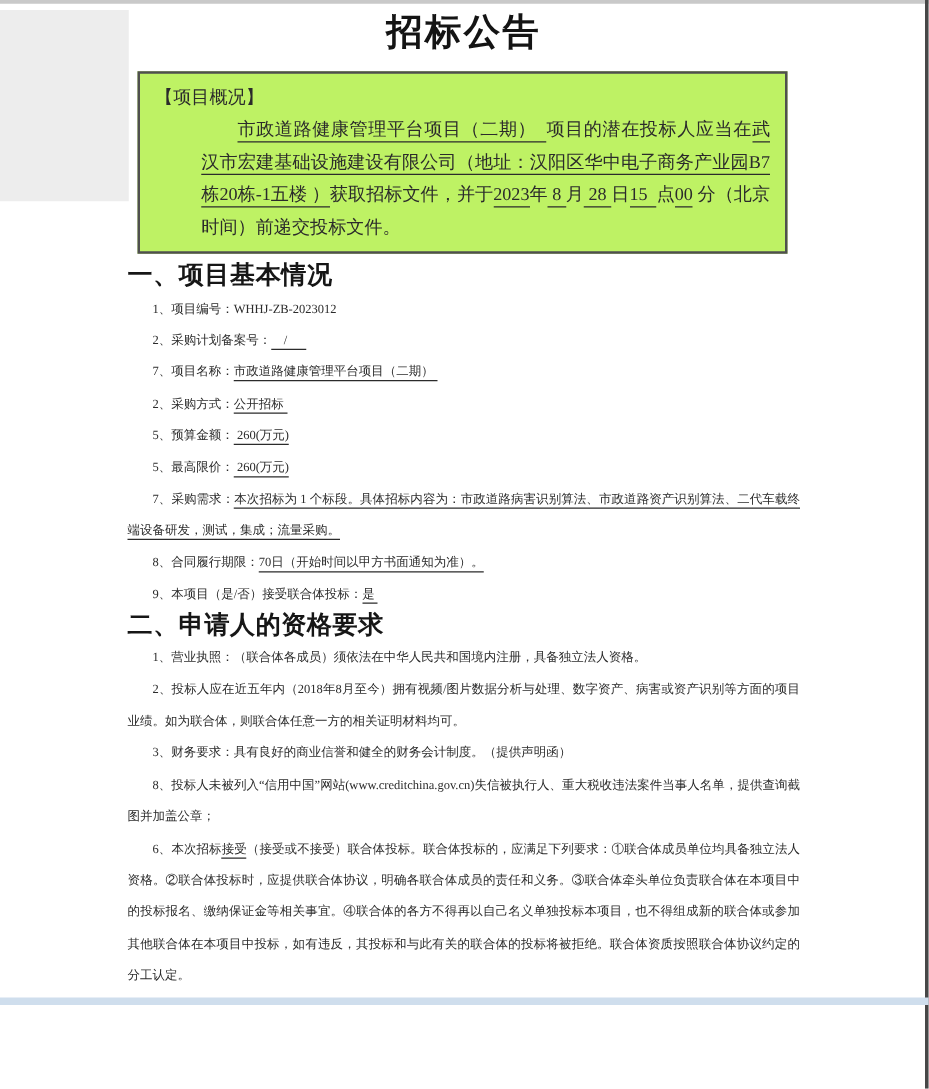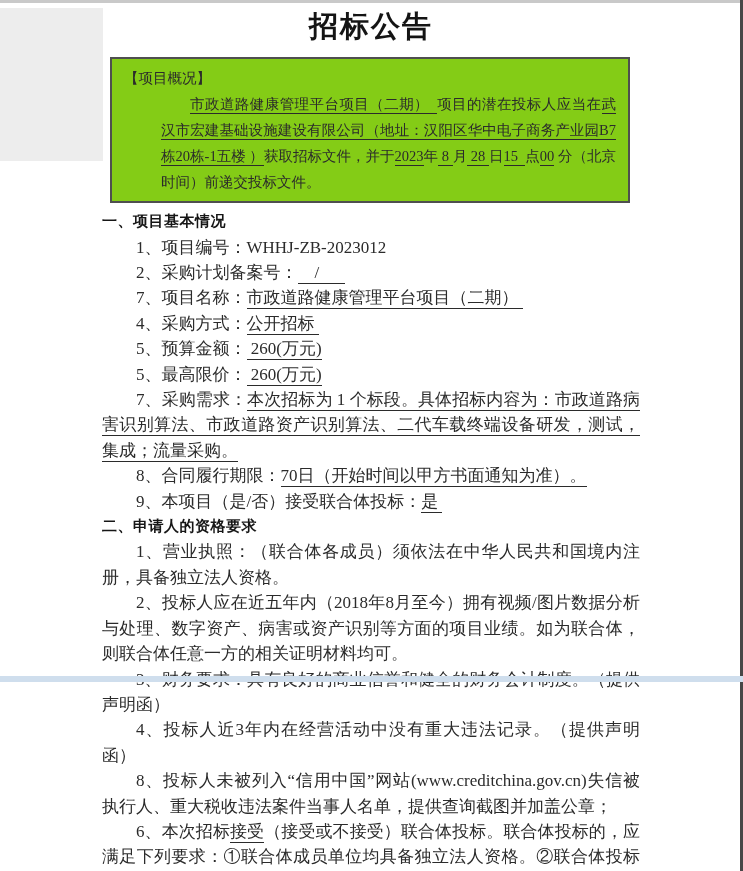--- a/index.html
+++ b/index.html
@@ -6,21 +6,21 @@
     margin: 0;
     padding: 0;
     width: 743px;
     height: 871px;
     overflow: hidden;
     background: #ffffff;
   }
   #viewport {
     position: relative;
     width: 743px;
-    height: 682px;
+    height: 804px;
     background: #ffffff;
     font-family: "Liberation Serif", serif;
     color: #2b2b2b;
   }
   
   .edge-top {
     position: absolute; top: 0; left: 0; right: 0; height: 3px;
     background: #c9c9c9; z-index: 5;
   }
   .edge-right {
@@ -50,46 +50,46 @@
     font-weight: bold;
     letter-spacing: 2px;
     color: #141414;
     font-family: "Liberation Serif", serif;
     line-height: 44px;
   }
   .overview-box {
     border: 2px solid #4f4f4f;
     margin: 0 10px 0 8px;
     padding: 7px 12px 6px 12px;
-    background: #84cc16;
+    background: #bef264;
   }
   .overview-box .box-label {
     font-size: 14.5px;
     line-height: 25px;
     margin: 0;
   }
   .overview-box .para {
     font-size: 14.5px;
     line-height: 26px;
     margin-left: 37px;
   }
   .para {
     margin: 0;
     text-indent: 2em;
     text-align: justify;
-    font-size: 17px;
+    font-size: 10px;
     line-height: 25.4px;
     color: #2b2b2b;
   }
   .section { margin: 0; }
   .section-heading {
     margin: 0;
-    font-family: Liberation Serif, serif;
+    font-family: Liberation Mono, monospace;
     font-weight: bold;
-    font-size: 15px;
+    font-size: 20px;
     line-height: 25.5px;
     color: #161616;
     letter-spacing: 0.5px;
   }
   .sections-wrap { margin-top: 6px; }
   .u {
     border-bottom: 1px solid #2b2b2b;
     padding-bottom: 1px;
   }
 </style>
@@ -113,36 +113,35 @@
     </div>
 
     <div class="sections-wrap">
 
       <div class="section">
         <h2 class="section-heading">一、项目基本情况</h2>
         <div>
             <p class="para"><span>1、项目编号：WHHJ-ZB-2023012</span></p>
             <p class="para"><span>2、采购计划备案号：</span><span class="u">&nbsp;&nbsp;&nbsp;&nbsp;/&nbsp;&nbsp;&nbsp;&nbsp;&nbsp;&nbsp;</span></p>
             <p class="para"><span>7、项目名称：</span><span class="u">市政道路健康管理平台项目（二期）&nbsp;</span></p>
-            <p class="para"><span>4、采购方式：</span><span class="u">公开招标&nbsp;</span></p>
+            <p class="para"><span>2、采购方式：</span><span class="u">公开招标&nbsp;</span></p>
             <p class="para"><span>5、预算金额：</span><span class="u">&nbsp;260(万元)</span></p>
             <p class="para"><span>5、最高限价：</span><span class="u">&nbsp;260(万元)</span></p>
             <p class="para"><span>7、采购需求：</span><span class="u">本次招标为 1 个标段。具体招标内容为：市政道路病害识别算法、市政道路资产识别算法、二代车载终端设备研发，测试，集成；流量采购。</span></p>
             <p class="para"><span>8、合同履行期限：</span><span class="u">70日（开始时间以甲方书面通知为准）。</span></p>
             <p class="para"><span>9、本项目（是/否）接受联合体投标：</span><span class="u">是&nbsp;</span></p>
           </div>
       </div>
 
       <div class="section">
         <h2 class="section-heading">二、申请人的资格要求</h2>
         <div>
             <p class="para"><span>1、营业执照：（联合体各成员）须依法在中华人民共和国境内注册，具备独立法人资格。</span></p>
             <p class="para"><span>2、投标人应在近五年内（2018年8月至今）拥有视频/图片数据分析与处理、数字资产、病害或资产识别等方面的项目业绩。如为联合体，则联合体任意一方的相关证明材料均可。</span></p>
             <p class="para"><span>3、财务要求：具有良好的商业信誉和健全的财务会计制度。（提供声明函）</span></p>
-            <p class="para"><span>4、投标人近3年内在经营活动中没有重大违法记录。（提供声明函）</span></p>
             <p class="para"><span>8、投标人未被列入“信用中国”网站(www.creditchina.gov.cn)失信被执行人、重大税收违法案件当事人名单，提供查询截图并加盖公章；</span></p>
             <p class="para"><span>6、本次招标</span><span class="u">接受</span><span>（接受或不接受）联合体投标。联合体投标的，应满足下列要求：①联合体成员单位均具备独立法人资格。②联合体投标时，应提供联合体协议，明确各联合体成员的责任和义务。③联合体牵头单位负责联合体在本项目中的投标报名、缴纳保证金等相关事宜。④联合体的各方不得再以自己名义单独投标本项目，也不得组成新的联合体或参加其他联合体在本项目中投标，如有违反，其投标和与此有关的联合体的投标将被拒绝。联合体资质按照联合体协议约定的分工认定。</span></p>
           </div>
       </div>
 
     </div>
   </div>
 
   <div class="edge-right"></div>
   <div class="strip-bottom"></div>

